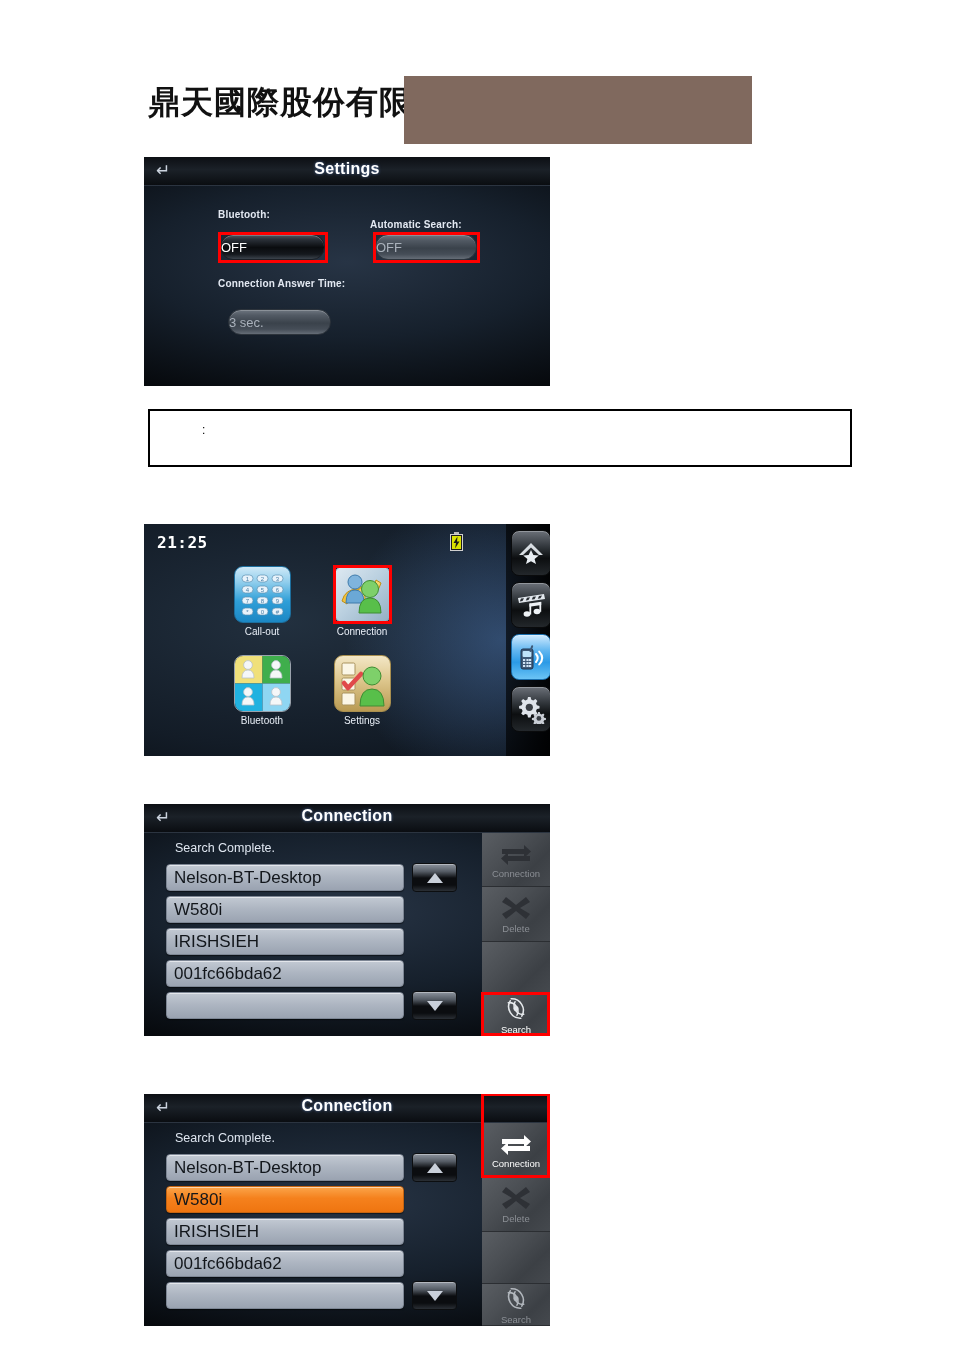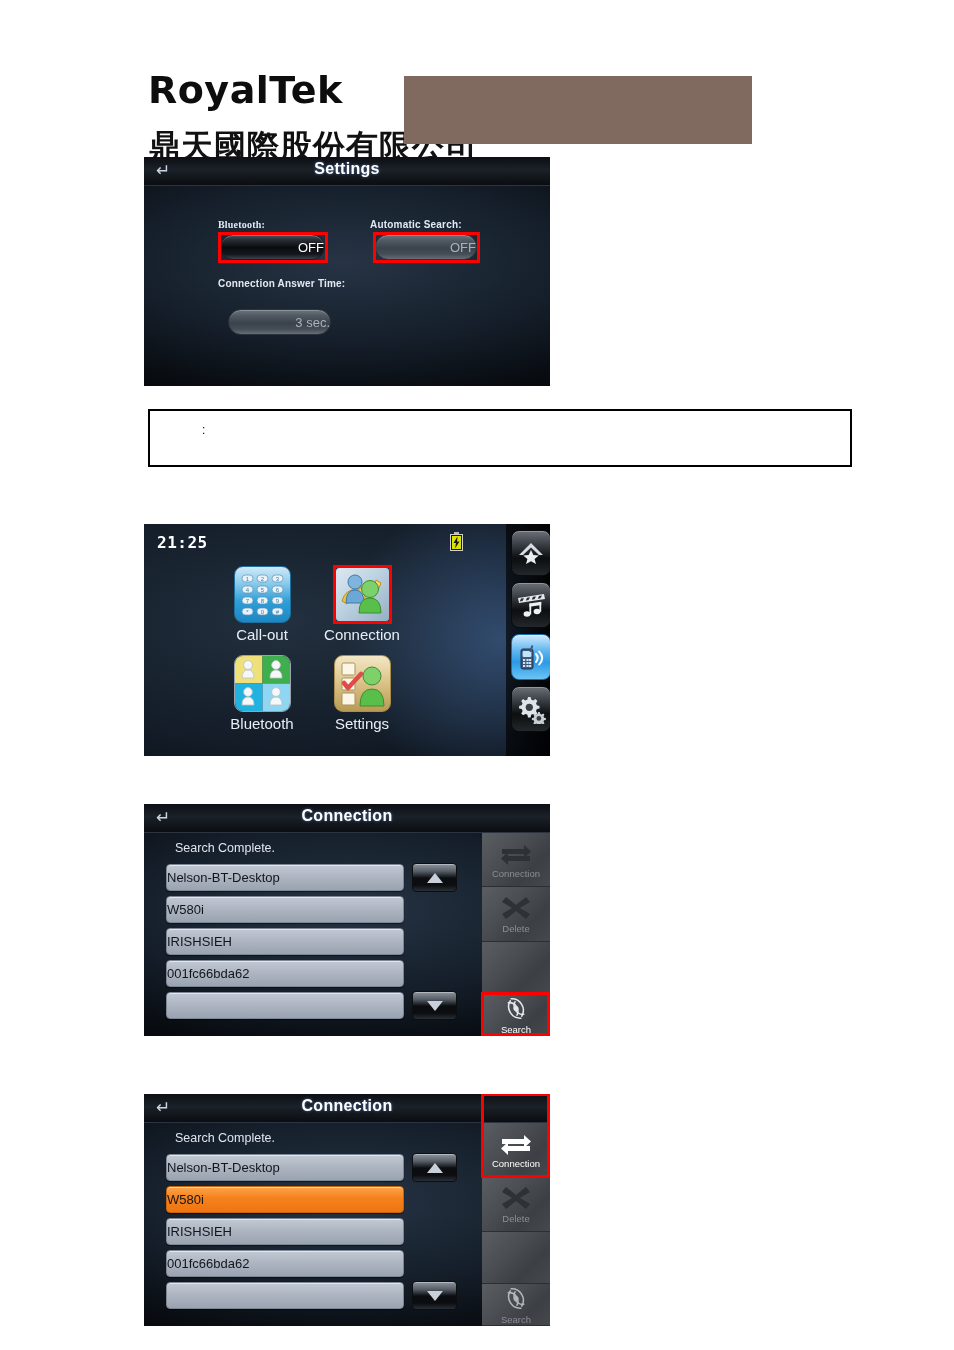--- a/index.html
+++ b/index.html
@@ -115,21 +115,21 @@
     position: absolute;
     color: #e3e9f2;
     font-size: 10px;
     font-weight: bold;
     letter-spacing: .2px;
     white-space: nowrap;
   }
   .pill {
     position: absolute;
     border-radius: 13px;
-    text-align: right;
+    text-align: left;
     font-size: 13px;
     line-height: 26px;
     box-sizing: border-box;
   }
   .pill.on {
     background: linear-gradient(to bottom, #4e5660 0%, #2b3139 18%, #0a0c0f 52%, #14181d 80%, #3b434c 100%);
     color: #ffffff;
     border: 1px solid #1a1e24;
     box-shadow: inset 0 1px 0 rgba(255,255,255,.25);
   }
@@ -186,21 +186,21 @@
     position: absolute;
     width: 57px; height: 57px;
     border-radius: 9px;
     box-sizing: border-box;
   }
   .app-label {
     position: absolute;
     width: 110px;
     text-align: center;
     color: #e8eef6;
-    font-size: 15px;
+    font-size: 10px;
     white-space: nowrap;
   }
   #menu-sidebar {
     position: absolute;
     right: 0; top: 0;
     width: 44px; height: 100%;
     background: linear-gradient(to right, rgba(0,0,0,.65), rgba(0,0,0,.95));
   }
   .side-btn {
     position: absolute;
@@ -235,22 +235,23 @@
     position: absolute;
     left: 22px;
     width: 238px;
     height: 27px;
     border-radius: 4px;
     background: linear-gradient(to bottom, #c2c9d3 0%, #aeb6c2 45%, #9aa3b1 100%);
     border: 1px solid #7d8694;
     box-sizing: border-box;
     box-shadow: inset 0 1px 0 rgba(255,255,255,.55), 0 1px 1px rgba(0,0,0,.5);
     color: #12161b;
-    font-size: 13px;
+    font-size: 17px;
     line-height: 25px;
+    padding-left: 7px;
     overflow: hidden;
     white-space: nowrap;
   }
   .dev-row.selected {
     background: linear-gradient(to bottom, #fba54a 0%, #f5811d 45%, #ef7510 100%);
     border: 1px solid #c66410;
     color: #14171a;
   }
   .scroll-btn {
     position: absolute;
@@ -297,34 +298,33 @@
   .cs-lit  { color: #ffffff; }
 
   
   .nosel { user-select: none; }
 </style>
 </head>
 <body class="nosel">
 
 <div id="header">
   <div id="logo-block">
-    <div id="logo-wordmark">RoyalTek</div>
     <div id="logo-cjk">鼎天國際股份有限公司</div>
   </div>
   <div id="header-bar" style="background: rgb(128, 105, 94);"></div>
 </div>
 
 <div class="device" id="scr-settings">
   <div class="scr-titlebar">
     <div class="back-arrow">↵</div>
     <div class="scr-title">Settings</div>
   </div>
   <div class="scr-body">
 
-    <div class="set-label" style="left:74px; top:33px;font-family:Liberation Serif, serif;">Bluetooth:</div>
+    <div class="set-label" style="left:74px; top:23px;">Bluetooth:</div>
     <div class="pill on" style="left:76px; top:48px; width:105px; height:26px;">OFF</div>
 
     <div class="set-label" style="left:226px; top:33px;">Automatic Search:</div>
     <div class="pill off" style="left:231px; top:48px; width:102px; height:26px;">OFF</div>
 
     <div class="set-label" style="left:74px; top:92px;">Connection Answer Time:</div>
     <div class="pill off" style="left:84px; top:123px; width:103px; height:26px;">3 sec.</div>
 
     <div class="hl" style="left:74px; top:46px; width:110px; height:31px;"></div>
     <div class="hl" style="left:229px; top:46px; width:107px; height:31px;"></div>

